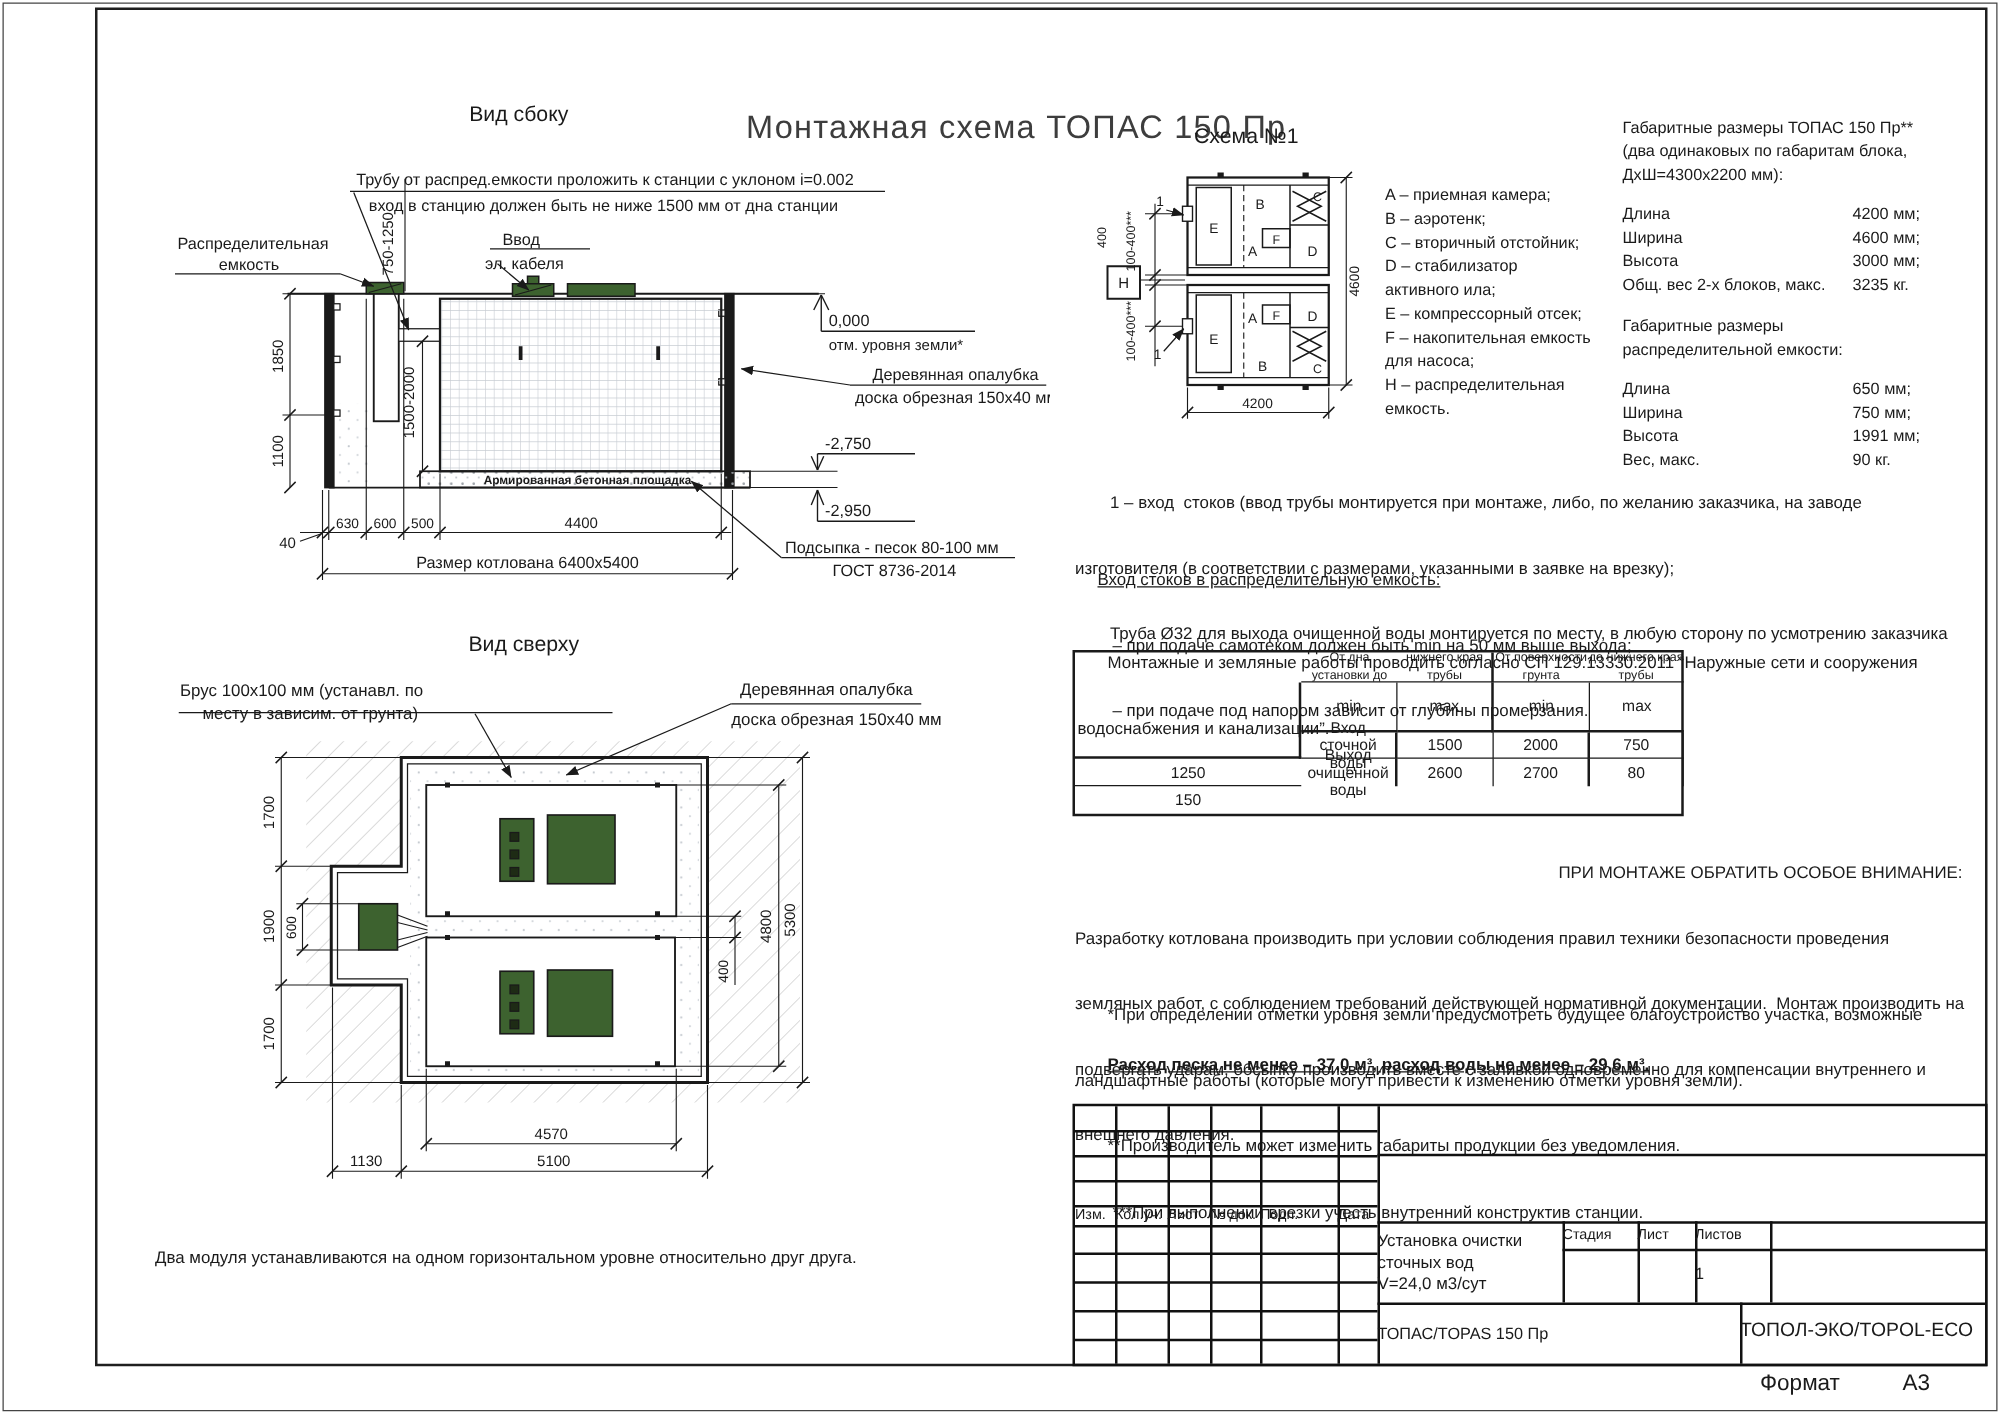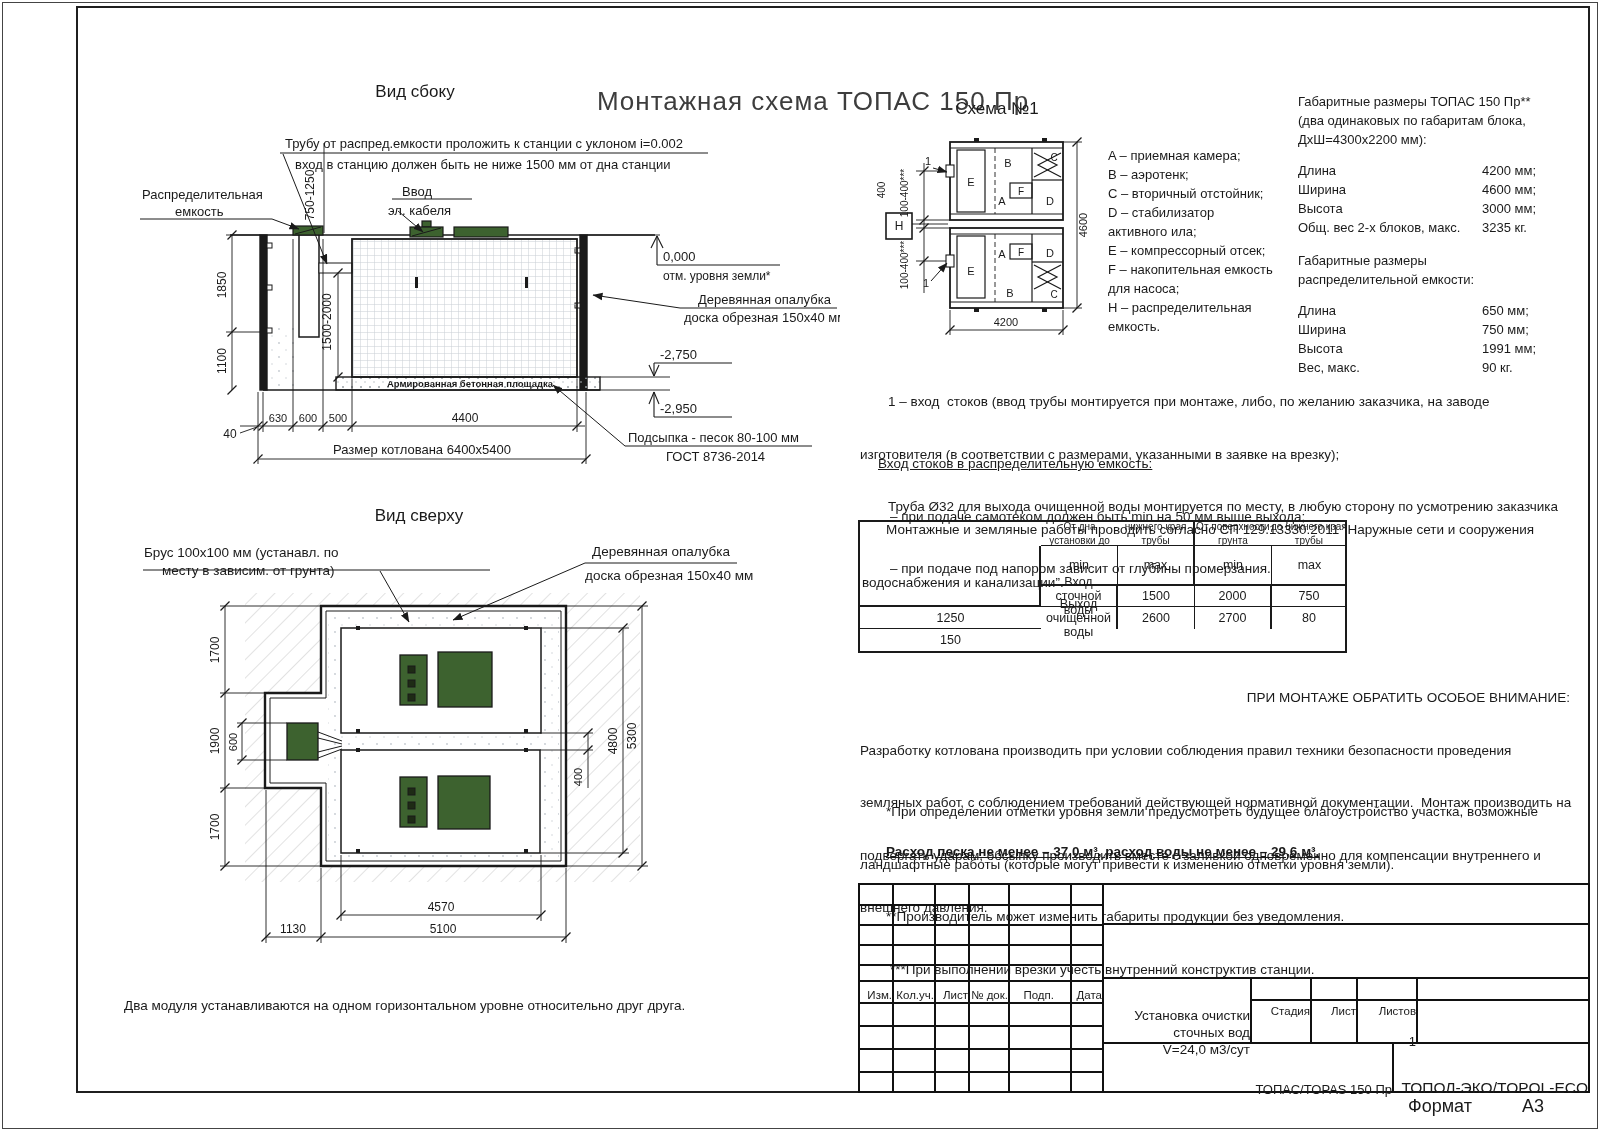--- a/index.html
+++ b/index.html
@@ -37,21 +37,21 @@
   .br2 { border-right-width:2px !important; }
   .bb1 { border-bottom-width:1.5px !important; }
   .bb2 { border-bottom-width:2px !important; }
   .xt .small { font-size:10px; line-height:14px; }
   
   .tb { left:858px; top:883px; width:732px; height:210px; border:2px solid #111; font-size:11.5px; }
   .tb .vl { position:absolute; width:1.5px; background:#111; }
   .tb .hl { position:absolute; height:1.5px; background:#111; }
   .tb .vl2 { position:absolute; width:2px; background:#111; }
   .tb .hl2 { position:absolute; height:2px; background:#111; }
-  .tb .cell { position:absolute; text-align:right;margin-top:23px; }
+  .tb .cell { position:absolute; text-align:left; }
 </style>
 </head>
 <body>
 
 <svg width="0" height="0" class="abs">
   <defs>
     <pattern id="gridp" width="7" height="7" patternUnits="userSpaceOnUse">
       <path d="M7 0H0V7" fill="none" stroke="#c8cdd3" stroke-width="1"></path>
     </pattern>
     <pattern id="dotsp" width="9" height="9" patternUnits="userSpaceOnUse">

